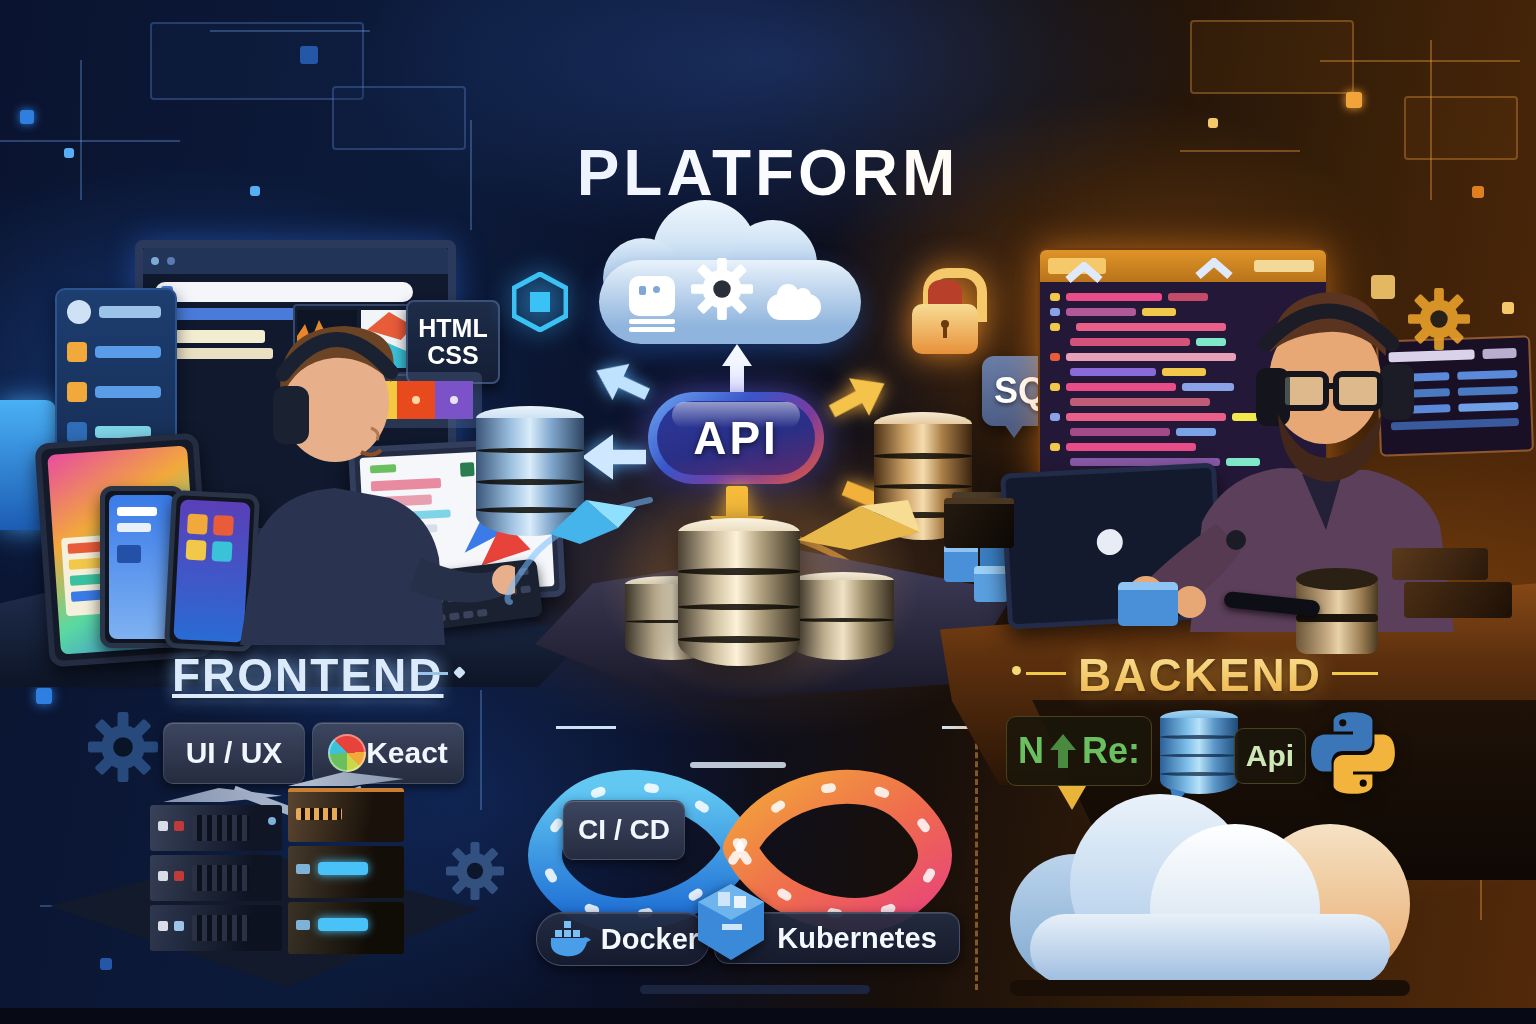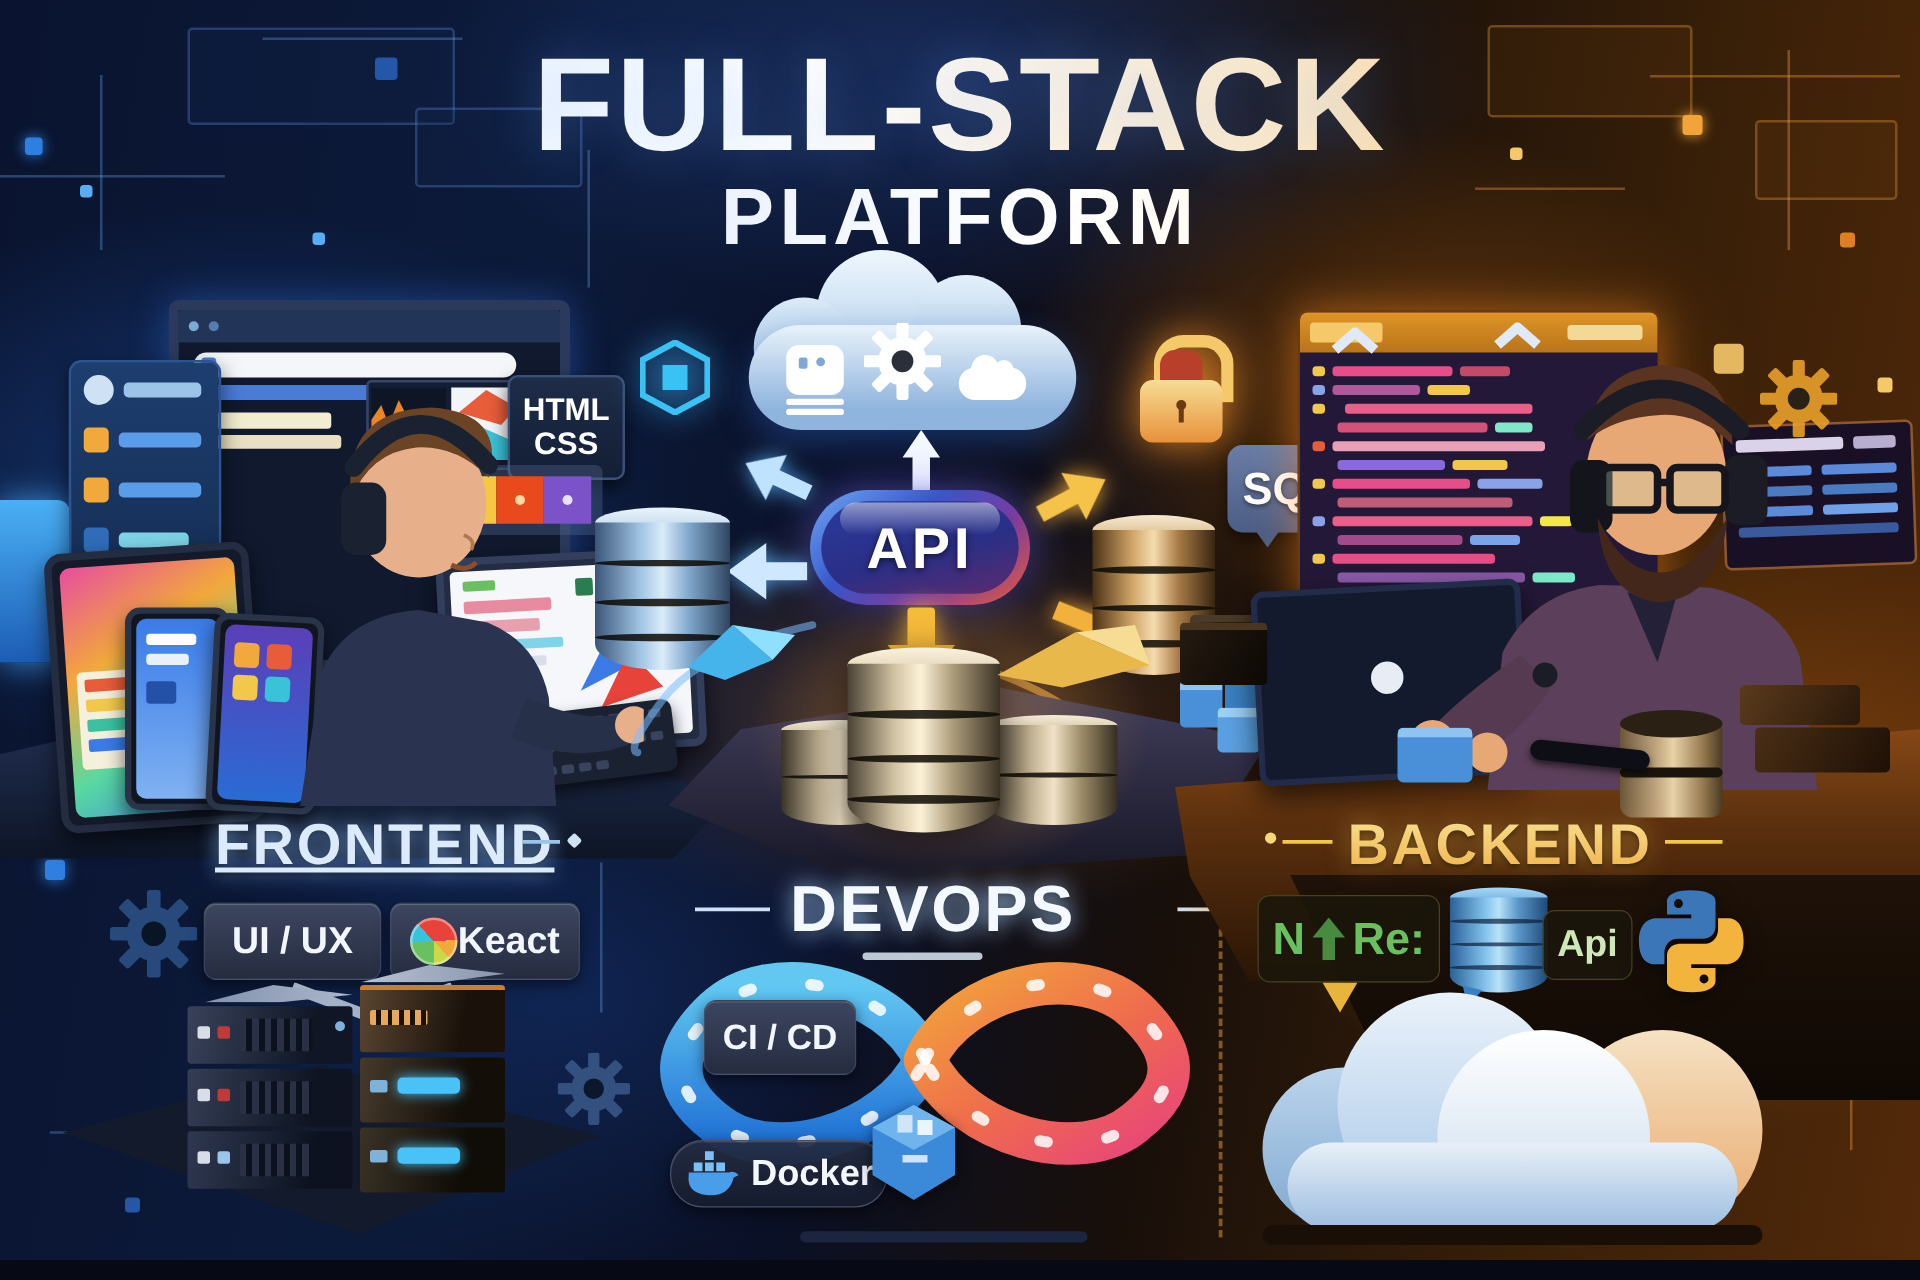--- a/index.html
+++ b/index.html
@@ -119,21 +119,20 @@
     <div class="sq" style="left:1346px;top:92px;width:16px;height:16px;background:#f2a43b;box-shadow:0 0 10px #f2a43b"></div>
     <div class="sq" style="left:1472px;top:186px;width:12px;height:12px;background:#e07f22"></div>
     <div class="sq" style="left:1208px;top:118px;width:10px;height:10px;background:#f5c96a"></div>
     <div class="sq" style="left:1432px;top:702px;width:14px;height:14px;background:#f2a43b;box-shadow:0 0 12px #f2a43b"></div>
     <div class="sq" style="left:1052px;top:942px;width:10px;height:10px;background:#e07f22"></div>
     <div class="sq" style="left:1502px;top:302px;width:12px;height:12px;background:#f5c96a"></div>
     <div class="sq" style="left:640px;top:985px;width:230px;height:9px;background:#1b2판;background:#1b2540;border-radius:5px"></div>
     <div class="abs" style="left:0;top:1008px;width:1536px;height:16px;background:#070a14"></div>
   </div>
 
-  <div class="abs title1" style="left:0;top:24px">FULL-STACK</div>
   <div class="abs title2" style="left:0;top:136px">PLATFORM</div>
 
   <div class="abs" style="left:0;top:552px;width:585px;height:135px;background:linear-gradient(180deg,#25345a,#0d1526);clip-path:polygon(0 38%,30% 8%,80% 36%,100% 64%,92% 100%,0 100%)"></div>
 
   <div class="abs" style="left:135px;top:240px;width:305px;height:280px;background:#10192e;border:8px solid #2b3a5c;border-radius:8px;box-shadow:0 0 30px rgba(60,130,255,.35)">
     <div class="abs" style="left:0;top:0;right:0;height:26px;background:#223458;border-radius:2px 2px 0 0">
       <span class="abs" style="left:8px;top:9px;width:8px;height:8px;border-radius:50%;background:#7fa8d6"></span>
       <span class="abs" style="left:24px;top:9px;width:8px;height:8px;border-radius:50%;background:#5a7bb0"></span>
     </div>
     <div class="abs" style="left:12px;top:34px;width:258px;height:20px;background:#f4f6fa;border-radius:10px">
@@ -421,21 +420,20 @@
     <polygon points="70,14 118,8 130,40" fill="#f7dc94"></polygon>
   </svg>
   <div class="abs" style="left:944px;top:520px;width:110px;height:80px">
     <i style="position:absolute;left:0;top:24px;width:34px;height:30px;background:#4a90d9;border-top:8px solid #8fc4f2;border-radius:4px"></i>
     <i style="position:absolute;left:36px;top:10px;width:36px;height:32px;background:#3a7fc2;border-top:8px solid #7fb8ec;border-radius:4px"></i>
     <i style="position:absolute;left:30px;top:46px;width:34px;height:28px;background:#5aa0e0;border-top:8px solid #9cd0f5;border-radius:4px"></i>
     <i style="position:absolute;left:70px;top:40px;width:32px;height:30px;background:#4a90d9;border-top:8px solid #8fc4f2;border-radius:4px"></i>
   </div>
   <div class="abs" style="left:952px;top:492px;width:64px;height:40px;background:linear-gradient(120deg,#2a2018,#0e0a06);border-top:6px solid #4a3a28;border-radius:4px"></div>
 
-  <div class="abs sec-title glowwhite" style="left:632px;top:698px;font-size:52px">DEVOPS</div>
   <div class="abs" style="left:556px;top:726px;width:60px;height:3px;background:#cfe2f5"></div>
   <div class="abs" style="left:942px;top:726px;width:68px;height:3px;background:linear-gradient(90deg,#cfe2f5,#f2a43b)"></div>
   <div class="abs" style="left:1014px;top:720px;width:11px;height:11px;background:#f2a43b;border-radius:50%;box-shadow:0 0 8px #f2a43b"></div>
   <div class="abs" style="left:690px;top:762px;width:96px;height:6px;background:#dce8f5;border-radius:3px;opacity:.85"></div>
 
   <svg class="abs" style="left:520px;top:748px" width="440" height="200" viewBox="0 0 440 200">
     <path d="M220,100 C190,38 94,20 52,60 C16,94 16,122 52,150 C94,186 190,162 220,100" stroke="url(#gradL)" stroke-width="34" fill="none" stroke-linecap="round"></path>
     <path d="M220,100 C250,38 346,20 388,60 C424,94 424,122 388,150 C346,186 250,162 220,100" stroke="url(#gradR)" stroke-width="34" fill="none" stroke-linecap="round"></path>
     <path d="M220,100 C190,38 94,20 52,60 C16,94 16,122 52,150 C94,186 190,162 220,100" stroke="#ffffff" stroke-width="9" fill="none" stroke-linecap="round" stroke-dasharray="6 48" opacity=".85"></path>
     <path d="M220,100 C250,38 346,20 388,60 C424,94 424,122 388,150 C346,186 250,162 220,100" stroke="#ffffff" stroke-width="9" fill="none" stroke-linecap="round" stroke-dasharray="6 48" opacity=".85"></path>
@@ -446,20 +444,23 @@
 
   <div class="abs pill ctr" style="left:536px;top:912px;width:172px;height:52px;font-size:29px;gap:10px;border-radius:26px">
     <svg width="44" height="38" viewBox="0 0 44 38">
       <path d="M4 20 Q2 34 18 36 Q36 38 40 22 L44 20 Q40 16 36 18 L4 18 Z" fill="#4a9de8"></path>
       <rect x="8" y="10" width="7" height="7" fill="#7bc0f5"></rect>
         <rect x="17" y="10" width="7" height="7" fill="#7bc0f5"></rect>
       <rect x="26" y="10" width="7" height="7" fill="#7bc0f5"></rect>
         <rect x="17" y="1" width="7" height="7" fill="#7bc0f5"></rect>
     </svg>
     <span>Docker</span>
+  </div>
+  <div class="abs pill ctr" style="left:714px;top:912px;width:246px;height:52px;font-size:29px;border-radius:14px;padding-left:40px;box-sizing:border-box">
+    <span>Kubernetes</span>
   </div>
   <svg class="abs" style="left:692px;top:880px;filter:drop-shadow(0 3px 6px rgba(0,0,0,.6))" width="78" height="84" viewBox="0 0 78 84">
     <polygon points="39,4 72,22 72,60 39,80 6,60 6,22" fill="#3a8ad9"></polygon>
     <polygon points="39,4 72,22 39,40 6,22" fill="#6fb4ec"></polygon>
     <rect x="26" y="12" width="12" height="14" fill="#cfe6fa"></rect>
       <rect x="42" y="16" width="12" height="12" fill="#eaf4fc"></rect>
     <rect x="30" y="44" width="20" height="6" fill="#cfe6fa"></rect>
   </svg>
 
   <div class="abs" style="left:1038px;top:248px;width:286px;height:332px;background:#241838;border-radius:8px;box-shadow:0 0 34px rgba(255,140,30,.5);border:2px solid #6b3a10">

